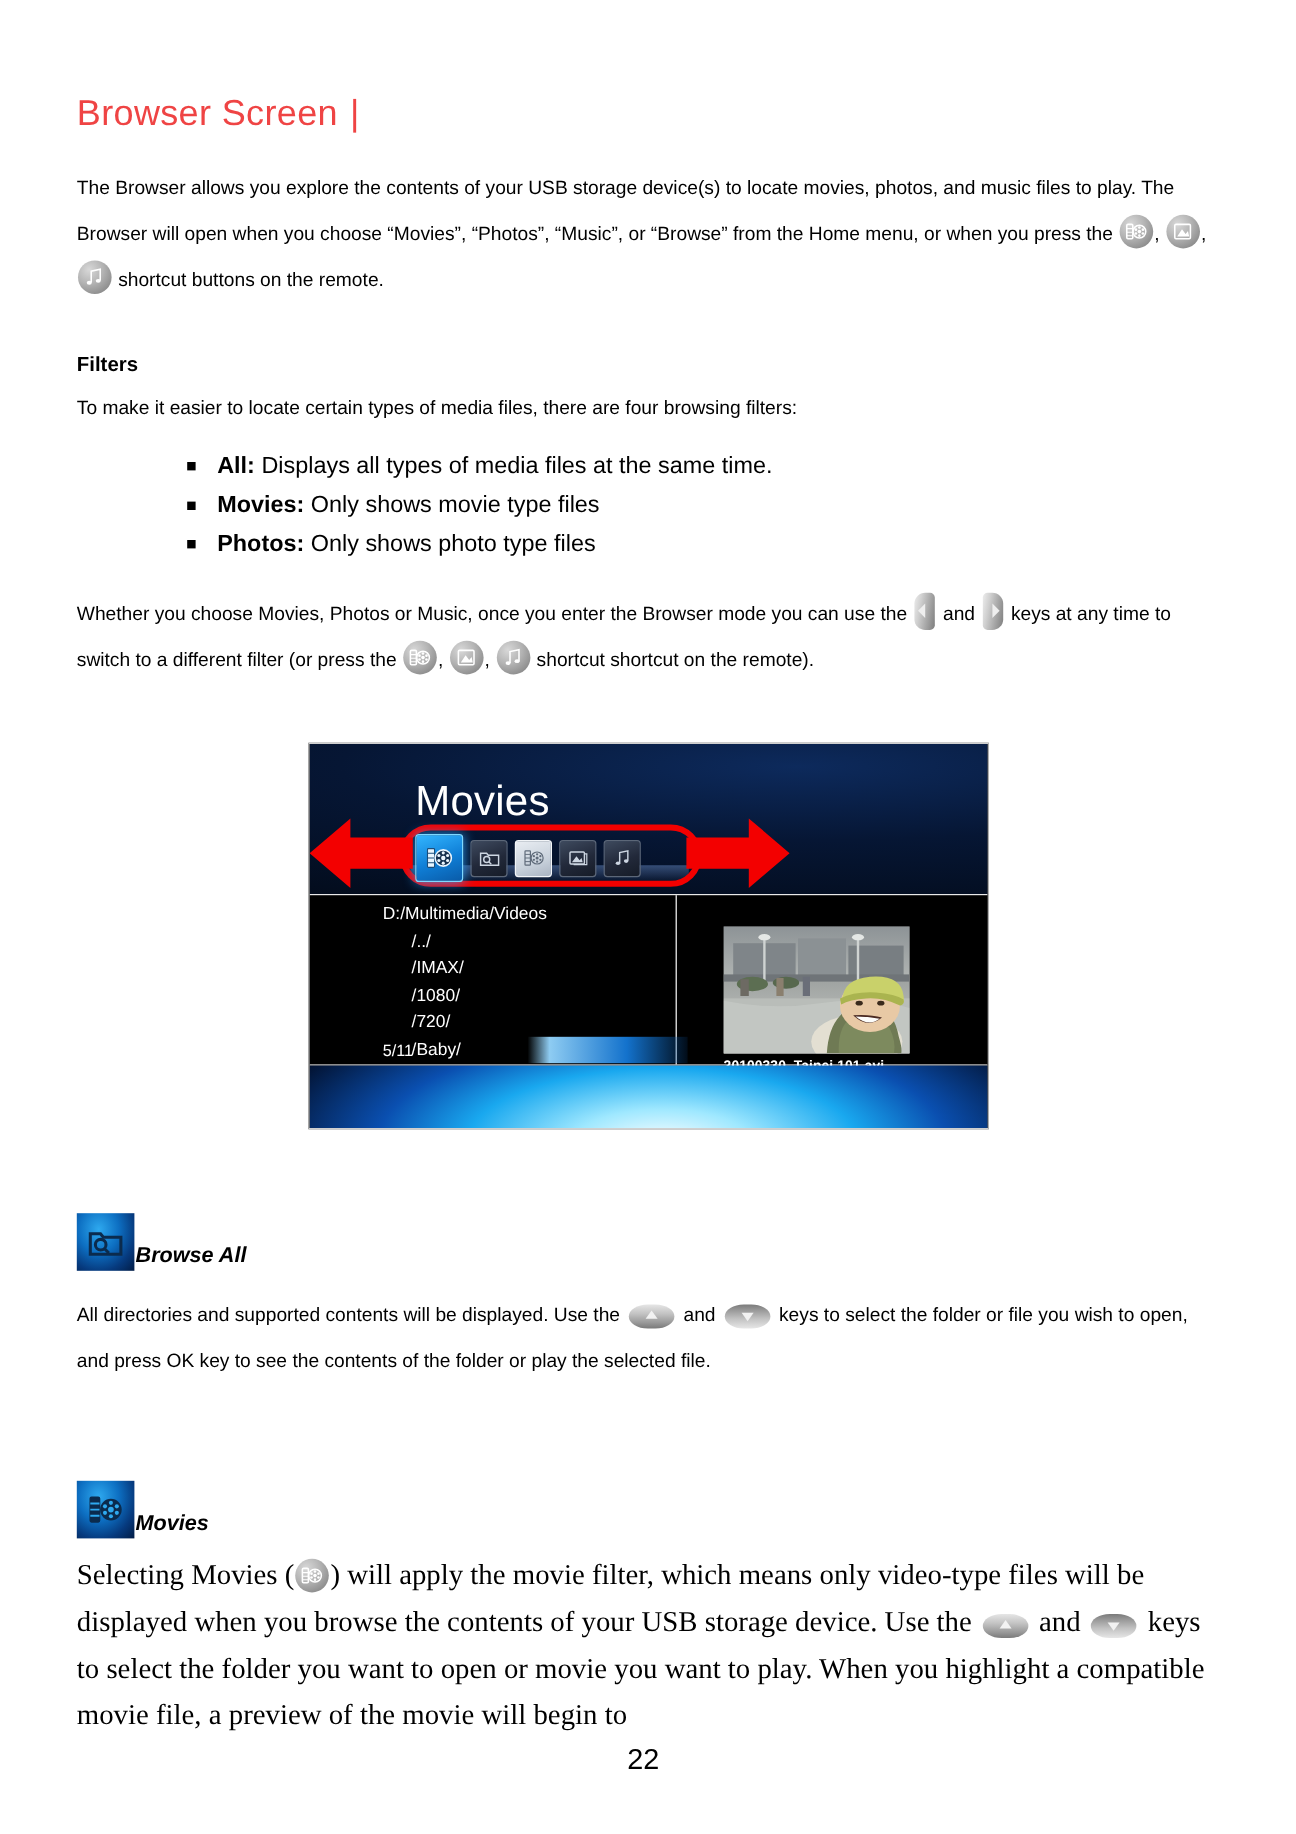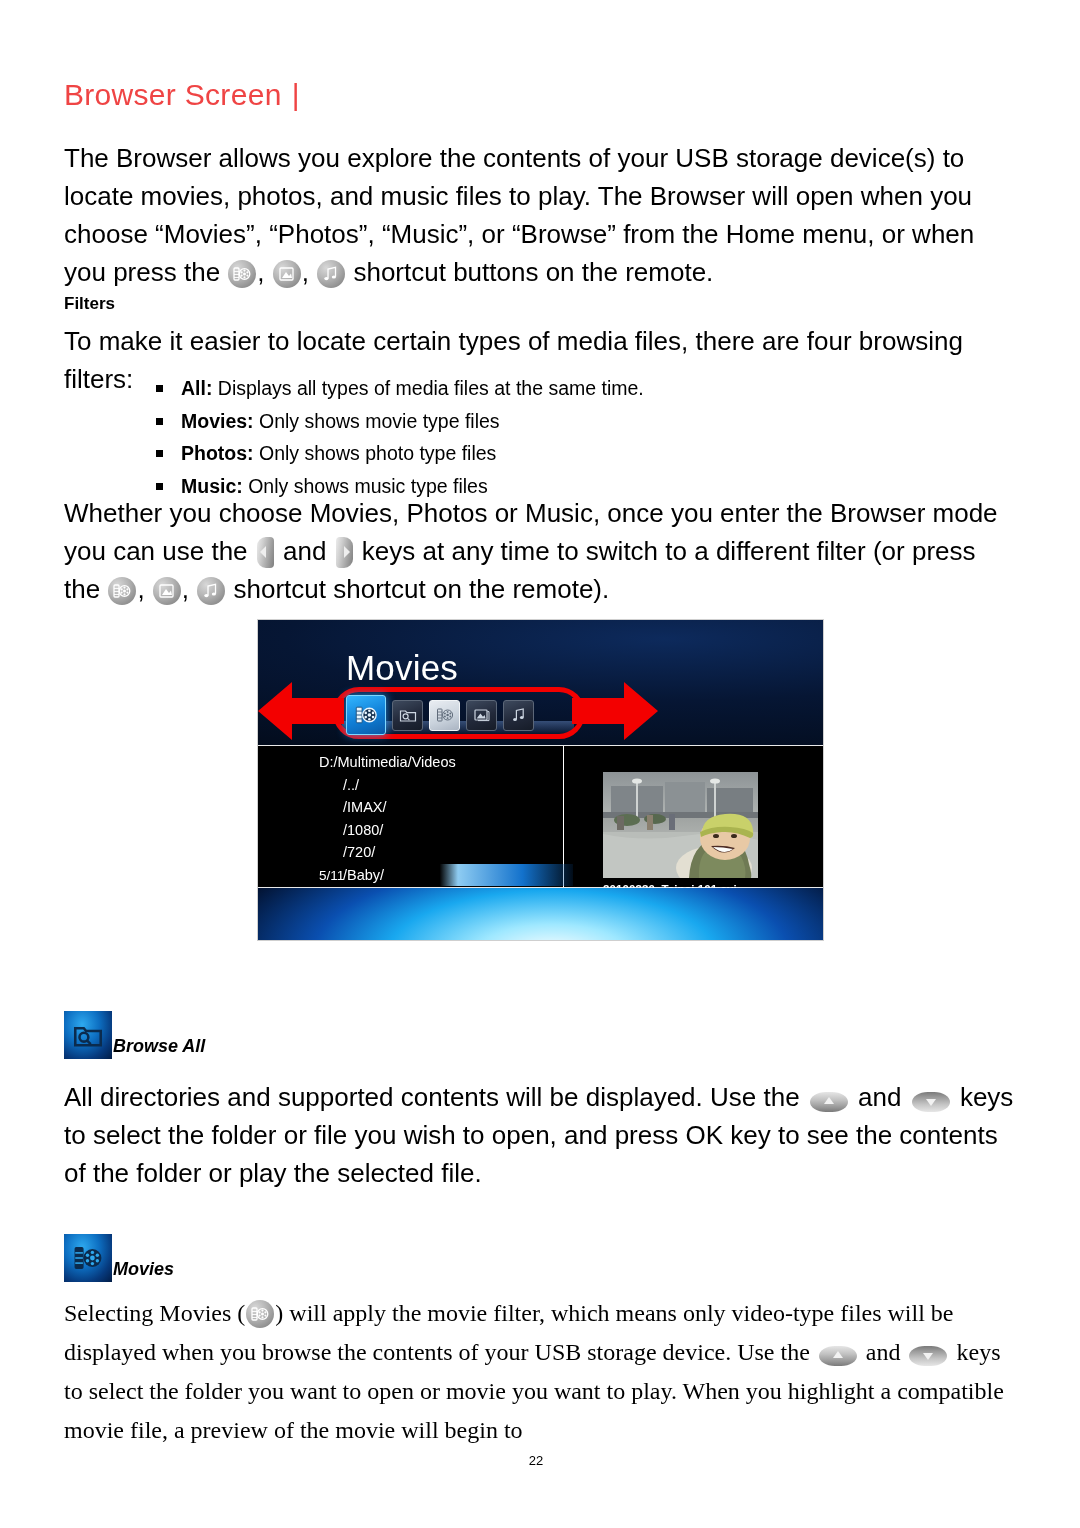--- a/index.html
+++ b/index.html
@@ -36,21 +36,21 @@
   .title .bar {
     display: inline-block;
     margin-left: 10px;
     font-weight: 300;
   }
 
   
   .para {
     position: absolute;
     left: 64px;
-    font-size: 26px;
+    font-size: 16px;
     line-height: 38px;
     color: #000;
     width: 952px;
   }
 
   .p1 { top: 139px; }
   .filters-head {
     position: absolute;
     left: 64px;
     top: 294px;
@@ -364,21 +364,21 @@
     line-height: 39px;
     color: #000;
   }
 
   .pagenum {
     position: absolute;
     left: 0;
     top: 1453px;
     width: 1072px;
     text-align: center;
-    font-size: 13px;
+    font-size: 24px;
     color: #000;
   }
 </style>
 </head>
 <body>
 
 <div class="page">
 
   <div class="title">
     <span>Browser Screen</span><span class="bar">|</span>
@@ -408,21 +408,20 @@
         </svg></span><span> shortcut buttons on the remote.</span>
   </div>
 
   <div class="filters-head">Filters</div>
   <div class="para p2">To make it easier to locate certain types of media files, there are four browsing filters:</div>
 
   <ul class="bullets">
     <li><span class="sq"></span><b>All:</b><span> Displays all types of media files at the same time.</span></li>
     <li><span class="sq"></span><b>Movies:</b><span> Only shows movie type files</span></li>
     <li><span class="sq"></span><b>Photos:</b><span> Only shows photo type files</span></li>
-    <li><span class="sq"></span><b>Music:</b><span> Only shows music type files</span></li>
   </ul>
 
   <div class="para p3">
     <span>Whether you choose Movies, Photos or Music, once you enter the Browser mode you can use the </span><span class="lrkey left"><span class="shape"></span><span class="tri"></span></span><span> and </span><span class="lrkey right"><span class="shape"></span><span class="tri"></span></span><span> keys at any time to switch to a different filter (or press the </span><span class="rc"><svg width="20" height="20" viewBox="0 0 20 20">
           <rect x="2" y="4" width="5" height="12" rx="1" fill="none" stroke="#fff" stroke-width="1.3"></rect>
           <line x1="2" y1="7.5" x2="7" y2="7.5" stroke="#fff" stroke-width="0.9"></line>
           <line x1="2" y1="10.5" x2="7" y2="10.5" stroke="#fff" stroke-width="0.9"></line>
           <line x1="2" y1="13.5" x2="7" y2="13.5" stroke="#fff" stroke-width="0.9"></line>
           <circle cx="12.5" cy="10" r="5.3" fill="none" stroke="#fff" stroke-width="1.3"></circle>
           <circle cx="12.5" cy="10" r="1.5" fill="#fff"></circle>

